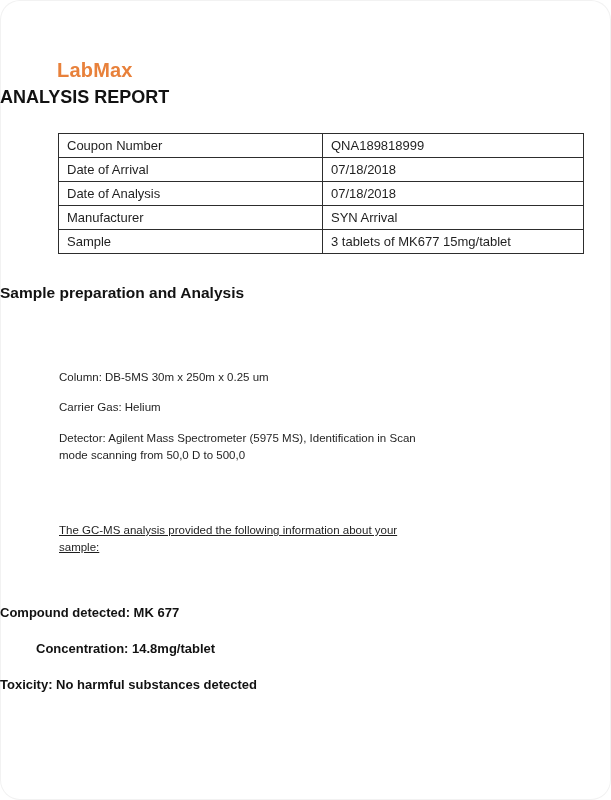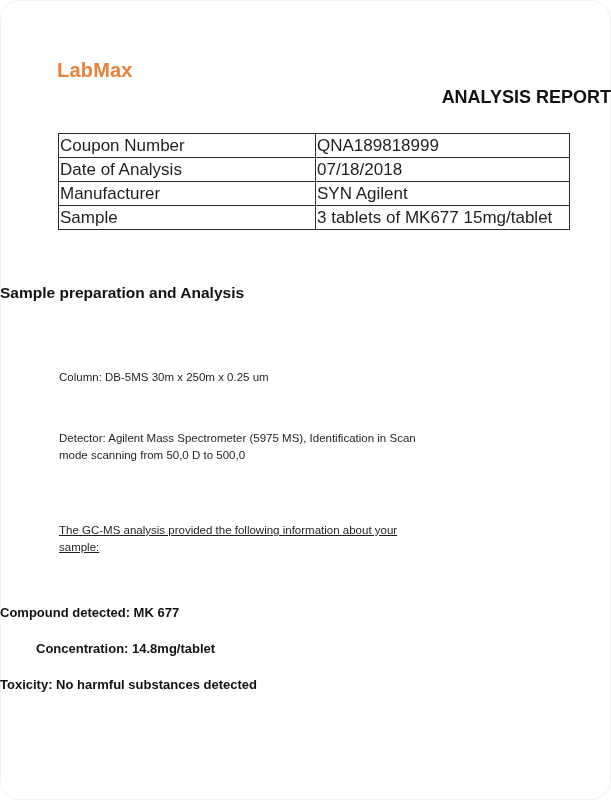--- a/index.html
+++ b/index.html
@@ -19,38 +19,38 @@
     left: 57px;
     top: 59px;
     font-size: 20px;
     font-weight: bold;
     letter-spacing: 0.2px;
   }
   .title {
     position: absolute;
     left: 0; right: 0;
     top: 87px;
-    text-align: right;
+    text-align: left;
     font-size: 18px;
     font-weight: bold;
     color: #121212;
   }
   table.info {
     position: absolute;
     left: 58px;
     top: 133px;
     width: 495px;
     border-collapse: collapse;
     table-layout: fixed;
   }
   table.info td {
     border: 1px solid #2d2d2d;
     height: 23px;
-    font-size: 17px;
-    padding: 0 6px 0 1px;
+    font-size: 13px;
+    padding: 0 6px 0 8px;
     vertical-align: middle;
     color: #1f1f1f;
     overflow: hidden;
     white-space: nowrap;
   }
   td.label-cell { width: 249px; }
   td.value-cell { width: 246px; }
   .h2 {
     position: absolute;
     left: 0; right: 0;
@@ -96,39 +96,44 @@
 
   <div class="title">ANALYSIS REPORT</div>
 
   <table class="info">
     <tbody>
       <tr>
         <td class="label-cell">Coupon Number</td>
         <td class="value-cell">QNA189818999</td>
       </tr>
       <tr>
+        <td class="label-cell">Date of Arrival</td>
+        <td class="value-cell">07/18/2018</td>
+      </tr>
+      <tr>
         <td class="label-cell">Date of Analysis</td>
         <td class="value-cell">07/18/2018</td>
       </tr>
       <tr>
         <td class="label-cell">Manufacturer</td>
-        <td class="value-cell">SYN Agilent</td>
+        <td class="value-cell">SYN Arrival</td>
       </tr>
       <tr>
         <td class="label-cell">Sample</td>
         <td class="value-cell">3 tablets of MK677 15mg/tablet</td>
       </tr>
     </tbody>
   </table>
 
   <div class="h2 h2-sample">Sample preparation and Analysis</div>
 
 
   <div class="para p-column">Column: DB-5MS 30m x 250m x 0.25 um</div>
 
+  <div class="para p-carrier">Carrier Gas: Helium</div>
 
   <div class="para p-detector">Detector: Agilent Mass Spectrometer (5975 MS), Identification in Scan
 mode scanning from 50,0 D to 500,0</div>
 
 
   <div class="para p-intro">The GC-MS analysis provided the following information about your
 sample:</div>
 
   <div class="finding f-compound">Compound detected: MK 677</div>
 

